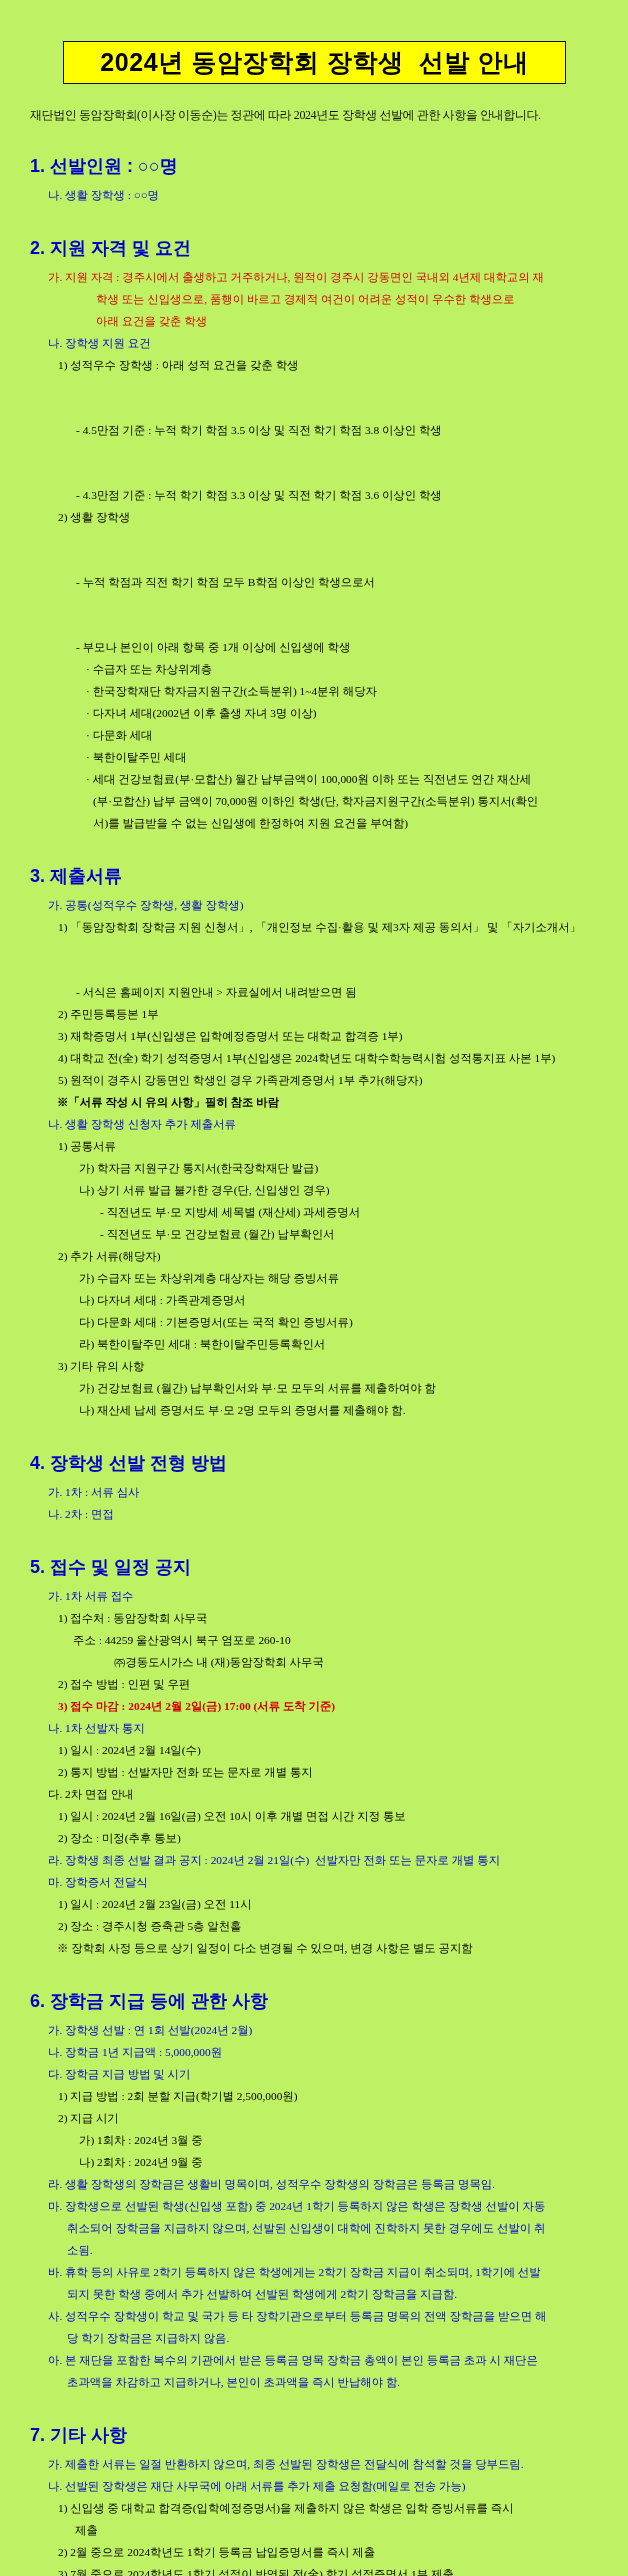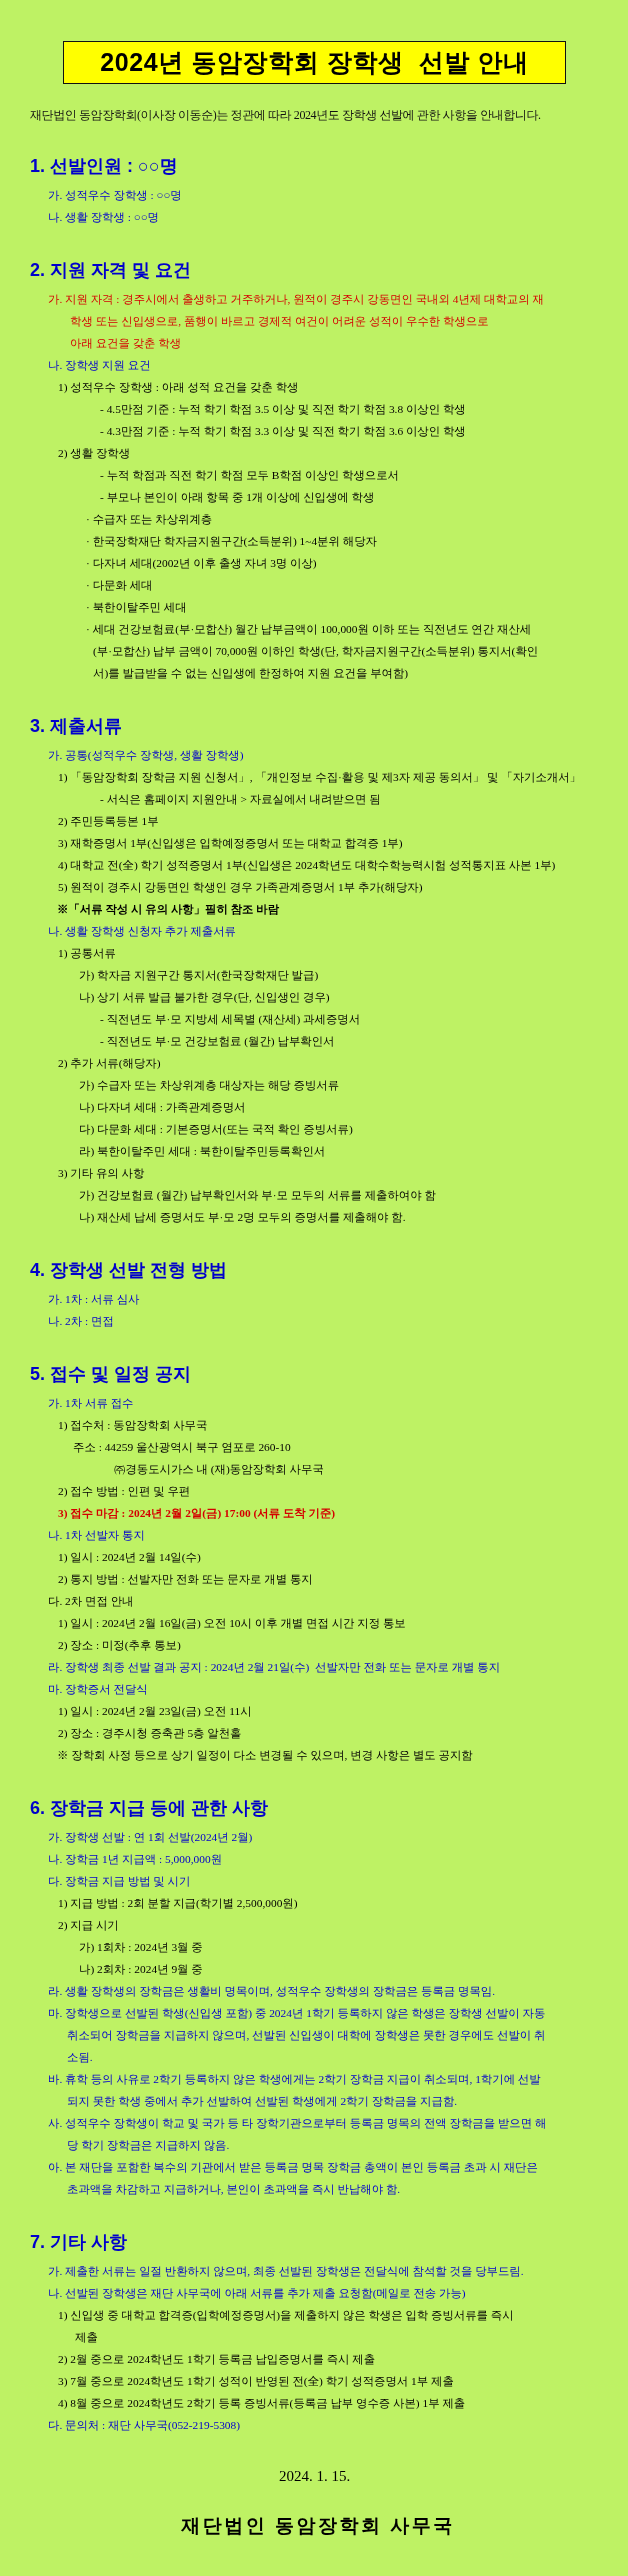--- a/index.html
+++ b/index.html
@@ -11,25 +11,25 @@
   .banner-title{font-family:"Liberation Sans","DejaVu Sans",sans-serif;font-weight:700;font-size:25px;
           color:#000;white-space:pre;letter-spacing:0.6px;}
   .intro{margin:23px 23px 0 30px;font-size:12px;color:#111;letter-spacing:-0.4px;white-space:nowrap;}
   .sec-heading{margin:33px 0 9px 30px;color:var(--blue);
           font-family:"Liberation Sans","DejaVu Sans",sans-serif;font-weight:700;font-size:18px;line-height:18px;white-space:pre;}
   .line{font-size:11.4px;line-height:22px;white-space:pre;color:#000;}
   .c-black{color:#000;} .c-blue{color:var(--blue);} .c-red{color:var(--red);}
   .bold{font-weight:700;}
   .ind-l1{padding-left:48px;}
   .ind-l2{padding-left:58px;}
-  .ind-l3d{padding-left:100px;}
+  .ind-l3d{padding-left:76px;margin-top:43px;}
   .ind-l3g{padding-left:79px;}
   .ind-l4dot{padding-left:86px;}
   .ind-l5d{padding-left:100px;}
-  .ind-hangA{padding-left:70px;}
+  .ind-hangA{padding-left:96px;}
   .ind-hangB{padding-left:67px;}
   .ind-hangC{padding-left:75px;}
   .ind-hangSe{padding-left:93px;}
   .ind-addr1{padding-left:73px;}
   .ind-addr2{padding-left:114px;}
   .ind-note{padding-left:57px;}
   .doc-date{margin-top:32px;text-align:center;font-size:15px;color:#000;}
   .doc-org{margin-top:28px;text-align:center;font-family:"Liberation Sans","DejaVu Sans",sans-serif;
            font-weight:700;font-size:19px;color:#000;letter-spacing:2.5px;padding-left:7px;}
 </style>
@@ -38,21 +38,20 @@
 
 <div class="page">
   <div class="banner">
     <span class="banner-title">2024년 동암장학회 장학생  선발 안내</span>
   </div>
   <div class="intro">재단법인 동암장학회(이사장 이동순)는 정관에 따라 2024년도 장학생 선발에 관한 사항을 안내합니다.</div>
 
   <div>
       <div>
         <div class="sec-heading">1. 선발인원 : ○○명</div>
-        <div class="line ind-l1 c-blue">가. 성적우수 장학생 : ○○명</div>
         <div class="line ind-l1 c-blue">나. 생활 장학생 : ○○명</div>
       </div>
       <div>
         <div class="sec-heading">2. 지원 자격 및 요건</div>
         <div class="line ind-l1 c-red">가. 지원 자격 : 경주시에서 출생하고 거주하거나, 원적이 경주시 강동면인 국내외 4년제 대학교의 재</div>
         <div class="line ind-hangA c-red">학생 또는 신입생으로, 품행이 바르고 경제적 여건이 어려운 성적이 우수한 학생으로</div>
         <div class="line ind-hangA c-red">아래 요건을 갖춘 학생</div>
         <div class="line ind-l1 c-blue">나. 장학생 지원 요건</div>
         <div class="line ind-l2 c-black">1) 성적우수 장학생 : 아래 성적 요건을 갖춘 학생</div>
         <div class="line ind-l3d c-black">- 4.5만점 기준 : 누적 학기 학점 3.5 이상 및 직전 학기 학점 3.8 이상인 학생</div>
@@ -123,21 +122,21 @@
         <div class="sec-heading">6. 장학금 지급 등에 관한 사항</div>
         <div class="line ind-l1 c-blue">가. 장학생 선발 : 연 1회 선발(2024년 2월)</div>
         <div class="line ind-l1 c-blue">나. 장학금 1년 지급액 : 5,000,000원</div>
         <div class="line ind-l1 c-blue">다. 장학금 지급 방법 및 시기</div>
         <div class="line ind-l2 c-black">1) 지급 방법 : 2회 분할 지급(학기별 2,500,000원)</div>
         <div class="line ind-l2 c-black">2) 지급 시기</div>
         <div class="line ind-l3g c-black">가) 1회차 : 2024년 3월 중</div>
         <div class="line ind-l3g c-black">나) 2회차 : 2024년 9월 중</div>
         <div class="line ind-l1 c-blue">라. 생활 장학생의 장학금은 생활비 명목이며, 성적우수 장학생의 장학금은 등록금 명목임.</div>
         <div class="line ind-l1 c-blue">마. 장학생으로 선발된 학생(신입생 포함) 중 2024년 1학기 등록하지 않은 학생은 장학생 선발이 자동</div>
-        <div class="line ind-hangB c-blue">취소되어 장학금을 지급하지 않으며, 선발된 신입생이 대학에 장학생은 못한 경우에도 선발이 취</div>
+        <div class="line ind-hangB c-blue">취소되어 장학금을 지급하지 않으며, 선발된 신입생이 대학에 진학하지 못한 경우에도 선발이 취</div>
         <div class="line ind-hangB c-blue">소됨.</div>
         <div class="line ind-l1 c-blue">바. 휴학 등의 사유로 2학기 등록하지 않은 학생에게는 2학기 장학금 지급이 취소되며, 1학기에 선발</div>
         <div class="line ind-hangB c-blue">되지 못한 학생 중에서 추가 선발하여 선발된 학생에게 2학기 장학금을 지급함.</div>
         <div class="line ind-l1 c-blue">사. 성적우수 장학생이 학교 및 국가 등 타 장학기관으로부터 등록금 명목의 전액 장학금을 받으면 해</div>
         <div class="line ind-hangB c-blue">당 학기 장학금은 지급하지 않음.</div>
         <div class="line ind-l1 c-blue">아. 본 재단을 포함한 복수의 기관에서 받은 등록금 명목 장학금 총액이 본인 등록금 초과 시 재단은</div>
         <div class="line ind-hangB c-blue">초과액을 차감하고 지급하거나, 본인이 초과액을 즉시 반납해야 함.</div>
       </div>
       <div>
         <div class="sec-heading">7. 기타 사항</div>

